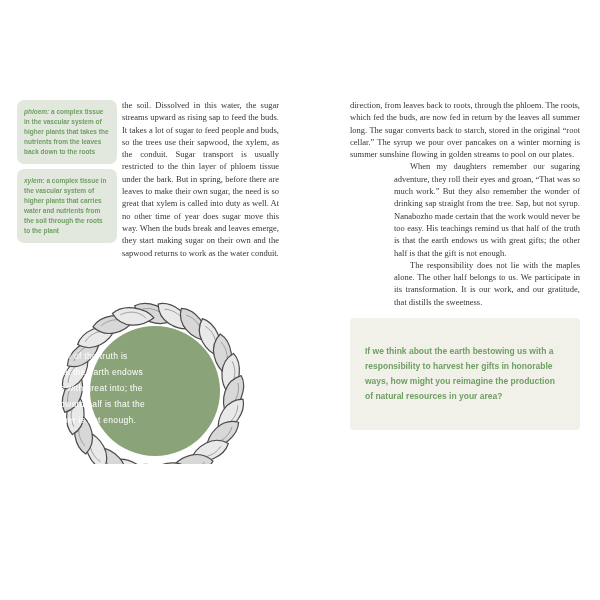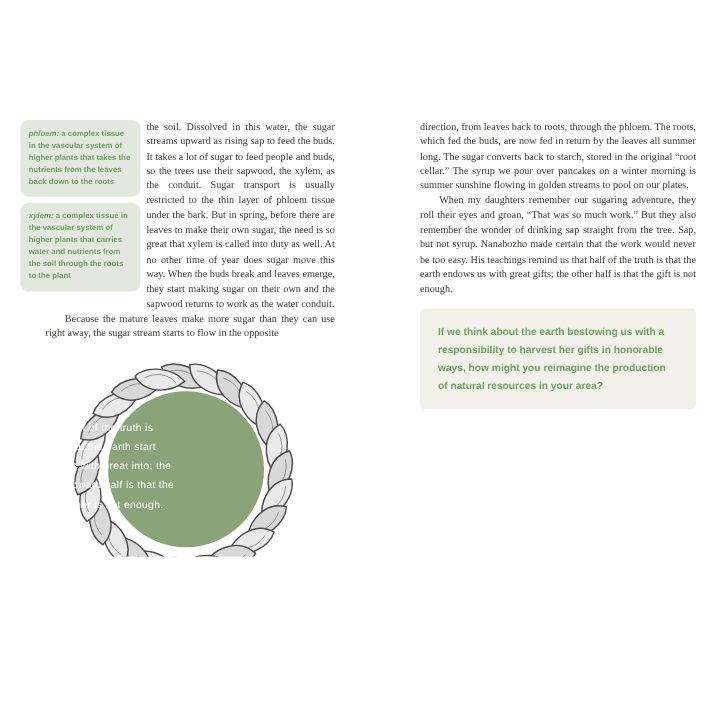--- a/index.html
+++ b/index.html
@@ -44,24 +44,24 @@
     transform:translate(2px,-6px);
     font-family:Liberation Sans, sans-serif;
     color:#ffffff;font-size:8.5px;line-height:16px;
     letter-spacing:0.3px;text-align:center;
   }
   
   .right-text{
     position:absolute;left:350px;top:99px;width:230px;
     font-size:8.5px;line-height:12.3px;text-align:justify;
   }
-  .right-text .para.indent{text-indent:16px;}
+  .right-text .para.indent{text-indent:16px;margin-left:44px;}
   .question-box{
     margin-top:10px;background:var(--question-bg);border-radius:4px;
-    padding:12px 15px;
+    padding:26px 15px;
     font-family:"Liberation Sans",sans-serif;
     font-weight:700;font-size:8.5px;line-height:15px;
     color:var(--accent-green);text-align:left;
   }
   
   .footer{position:absolute;top:482px;text-align:center;}
   .footer.left{left:38px;width:241px;}
   .footer.right{left:332px;width:230px;}
   .running-title{
     font-family:"Liberation Sans",sans-serif;font-weight:700;
@@ -81,21 +81,20 @@
   <section class="left-text">
     <aside class="defs">
       <div class="def-box">
         <span class="def-term">phloem:</span><span> a complex tissue in the vascular system of higher plants that takes the nutrients from the leaves back down to the roots</span>
       </div>
       <div class="def-box">
         <span class="def-term">xylem:</span><span> a complex tissue in the vascular system of higher plants that carries water and nutrients from the soil through the roots to the plant</span>
       </div>
     </aside>
     <p class="para">the soil. Dissolved in this water, the sugar streams upward as rising sap to feed the buds. It takes a lot of sugar to feed people and buds, so the trees use their sapwood, the xylem, as the conduit. Sugar transport is usually restricted to the thin layer of phloem tissue under the bark. But in spring, before there are leaves to make their own sugar, the need is so great that xylem is called into duty as well. At no other time of year does sugar move this way. When the buds break and leaves emerge, they start making sugar on their own and the sapwood returns to work as the water conduit.</p>
-    <p class="para indent">Because the mature leaves make more sugar than they can use right away, the sugar stream starts to flow in the opposite</p>
   </section>
 
   <figure class="wreath">
     <svg viewBox="0 0 200 200" aria-hidden="true">
       <circle cx="102" cy="97" r="65" fill="var(--circle-green)"></circle>
       <g id="braid-ring">
           <path d="M-21,1 C-14,-11 7,-15 20,-7 C11,6 -8,13 -21,1 Z" transform="rotate(0 100 100) translate(100 22) rotate(32)" fill="#d8d8d8" stroke="var(--braid-stroke)" stroke-width="1.2" stroke-linejoin="round"></path>
           <path d="M-13,0 C-6,-7 5,-9 13,-4" transform="rotate(0 100 100) translate(100 22) rotate(32)" fill="none" stroke="#8a8a8a" stroke-width="0.7"></path>
           <path d="M-21,1 C-14,-11 7,-15 20,-7 C11,6 -8,13 -21,1 Z" transform="rotate(15 100 100) translate(100 22) rotate(32)" fill="#e9e9e9" stroke="var(--braid-stroke)" stroke-width="1.2" stroke-linejoin="round"></path>
           <path d="M-13,0 C-6,-7 5,-9 13,-4" transform="rotate(15 100 100) translate(100 22) rotate(32)" fill="none" stroke="#8a8a8a" stroke-width="0.7"></path>
@@ -140,35 +139,36 @@
           <path d="M-21,1 C-14,-11 7,-15 20,-7 C11,6 -8,13 -21,1 Z" transform="rotate(315 100 100) translate(100 22) rotate(32)" fill="#e9e9e9" stroke="var(--braid-stroke)" stroke-width="1.2" stroke-linejoin="round"></path>
           <path d="M-13,0 C-6,-7 5,-9 13,-4" transform="rotate(315 100 100) translate(100 22) rotate(32)" fill="none" stroke="#8a8a8a" stroke-width="0.7"></path>
           <path d="M-21,1 C-14,-11 7,-15 20,-7 C11,6 -8,13 -21,1 Z" transform="rotate(330 100 100) translate(100 22) rotate(32)" fill="#d8d8d8" stroke="var(--braid-stroke)" stroke-width="1.2" stroke-linejoin="round"></path>
           <path d="M-13,0 C-6,-7 5,-9 13,-4" transform="rotate(330 100 100) translate(100 22) rotate(32)" fill="none" stroke="#8a8a8a" stroke-width="0.7"></path>
           <path d="M-21,1 C-14,-11 7,-15 20,-7 C11,6 -8,13 -21,1 Z" transform="rotate(345 100 100) translate(100 22) rotate(32)" fill="#e9e9e9" stroke="var(--braid-stroke)" stroke-width="1.2" stroke-linejoin="round"></path>
           <path d="M-13,0 C-6,-7 5,-9 13,-4" transform="rotate(345 100 100) translate(100 22) rotate(32)" fill="none" stroke="#8a8a8a" stroke-width="0.7"></path>
         </g>
     </svg>
     <div class="quote">
       <div>Half of the truth is</div>
-      <div>that the earth start</div>
+      <div>that the earth endows</div>
       <div>us with great into; the</div>
       <div>upward half is that the</div>
       <div>other is not enough.</div>
     </div>
   </figure>
 
   <footer class="footer left">
     <div class="running-title">BRAIDING SWEETGRASS FOR YOUNG ADULTS</div>
     <div class="page-num">72</div>
   </footer>
 
   <section class="right-text">
     <p class="para">direction, from leaves back to roots, through the phloem. The roots, which fed the buds, are now fed in return by the leaves all summer long. The sugar converts back to starch, stored in the original “root cellar.” The syrup we pour over pancakes on a winter morning is summer sunshine flowing in golden streams to pool on our plates.</p>
     <p class="para indent">When my daughters remember our sugaring adventure, they roll their eyes and groan, “That was so much work.” But they also remember the wonder of drinking sap straight from the tree. Sap, but not syrup. Nanabozho made certain that the work would never be too easy. His teachings remind us that half of the truth is that the earth endows us with great gifts; the other half is that the gift is not enough.</p>
+    <p class="para indent">The responsibility does not lie with the maples alone. The other half belongs to us. We participate in its transformation. It is our work, and our gratitude, that distills the sweetness.</p>
     <div class="question-box">If we think about the earth bestowing us with a responsibility to harvest her gifts in honorable ways, how might you reimagine the production of natural resources in your area?</div>
   </section>
 
   <footer class="footer right">
     <div class="running-title">MAPLE SUGAR MOON</div>
     <div class="page-num">58</div>
   </footer>
 
 </div>
 

